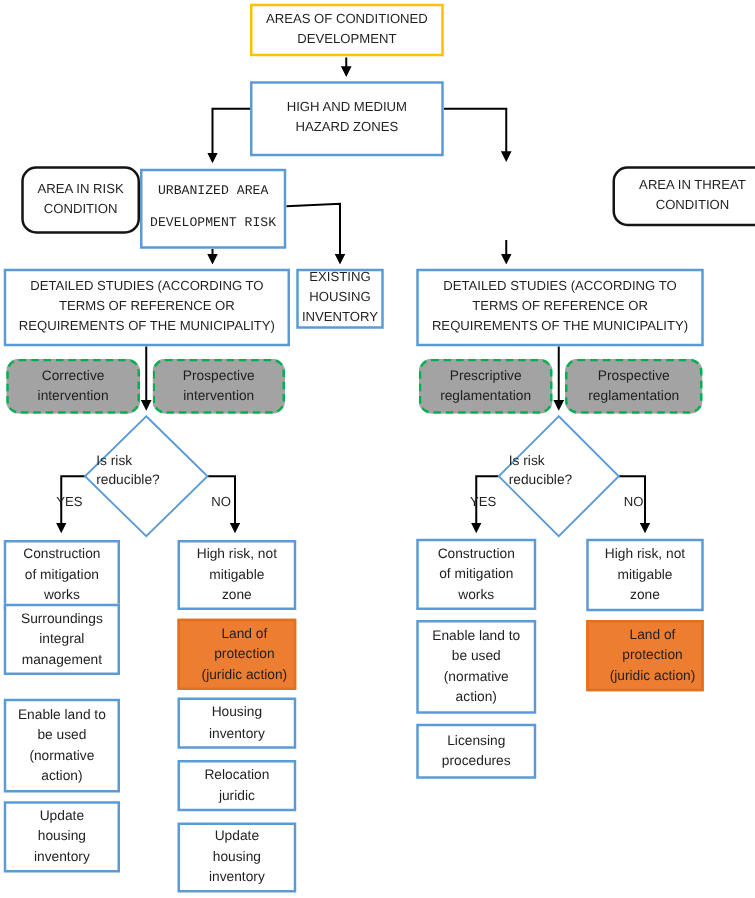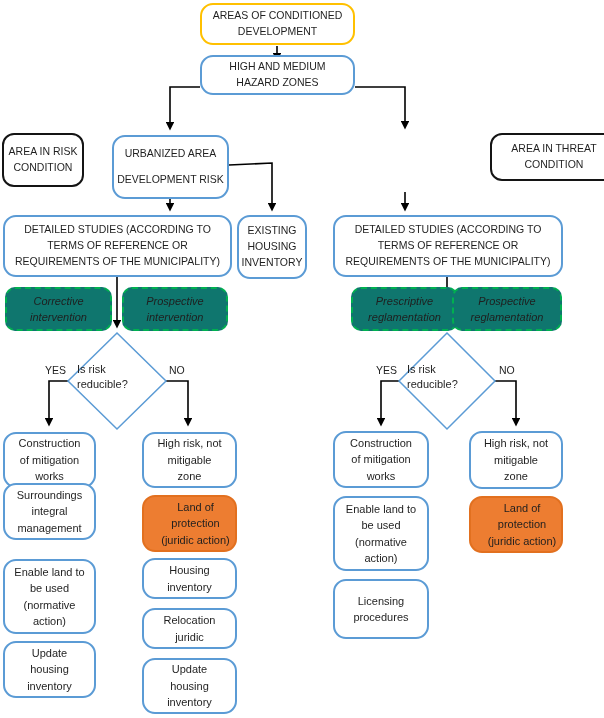--- a/index.html
+++ b/index.html
@@ -6,35 +6,35 @@
   .stage{
     position:relative;width:604px;height:718px;background:#ffffff;
     font-family:"Liberation Sans",sans-serif;color:#1f1f1f;overflow:hidden;
   }
   svg.lines{position:absolute;left:0;top:0;z-index:0;}
   .conn{fill:none;stroke:#000000;stroke-width:1.6px;}
   .diamond{fill:#ffffff;stroke:#5B9BD5;stroke-width:1.5px;}
   .node{
     position:absolute;z-index:1;box-sizing:border-box;background:#ffffff;
     display:flex;align-items:center;justify-content:center;
-    text-align:center;white-space:pre-line;border-radius:13px;
+    text-align:center;white-space:pre-line;
   }
   .caps{font-size:10.5px;line-height:1.5;}
   .sent{font-size:11px;line-height:1.5;}
   .blue{border:2px solid #5B9BD5;}
   .gold{border:2.5px solid #FFC000;}
   .black-round{border:2.5px solid #141414;border-radius:12px;}
-  .green-dash{border:2px dashed #00B050;border-radius:10px;background:#0f766e;font-style:italic;}
+  .green-dash{border:2px dashed #00B050;border-radius:10px;background:#a3a3a3;}
   .orange-fill{background:#ED7D31;border:2px solid #E2701F;padding-left:12px;}
-  .twoline{flex-direction:column;justify-content:space-between;padding:9px 2px;}
+  .twoline{flex-direction:column;justify-content:space-between;padding:9px 2px;font-family:Liberation Mono, monospace;}
   .dlabel{
     position:absolute;z-index:2;font-size:11px;line-height:1.4;text-align:left;
     white-space:pre-line;
   }
-  .yn{position:absolute;z-index:2;font-size:10.5px;line-height:1;}
+  .yn{position:absolute;z-index:2;font-size:10.5px;line-height:1;margin-top:32px;}
   .yn.right-align{text-align:right;}
 </style>
 </head>
 <body>
 
 <div class="stage">
 
   <svg class="lines" width="604" height="718" aria-hidden="true">
     <defs>
       <marker id="ah" viewBox="0 0 10 10" refX="7" refY="5" markerWidth="8.5" markerHeight="8.5" orient="auto" markerUnits="userSpaceOnUse">
@@ -62,54 +62,54 @@
     <polyline class="conn" points="399,381 381,381 381,424" marker-end="url(#ah)"></polyline>
     <polyline class="conn" points="495,381 516,381 516,424" marker-end="url(#ah)"></polyline>
 
     <polygon class="diamond" points="117,333 166,381 117,429 68,381"></polygon>
     <polygon class="diamond" points="447,333 495,381 447,429 399,381"></polygon>
   </svg>
 
   <div class="node caps gold" style="left:200px;top:3px;width:155px;height:42px">AREAS OF CONDITIONED
 DEVELOPMENT</div>
 
-  <div class="node caps blue" style="left:200px;top:55px;width:155px;height:40px">HIGH AND MEDIUM
+  <div class="node caps blue" style="left:200px;top:65px;width:155px;height:60px">HIGH AND MEDIUM
 HAZARD ZONES</div>
 
-  <div class="node caps black-round" style="left:2px;top:133px;width:82px;height:54px">AREA IN RISK
+  <div class="node caps black-round" style="left:17px;top:133px;width:95px;height:54px">AREA IN RISK
 CONDITION</div>
 
   <div class="node caps black-round" style="left:490px;top:133px;width:128px;height:48px">AREA IN THREAT
 CONDITION</div>
 
   <div class="node caps blue twoline" style="left:112px;top:135px;width:117px;height:64px">
     <span>URBANIZED AREA</span>
     <span>DEVELOPMENT RISK</span>
   </div>
 
 
   <div class="node caps blue" style="left:3px;top:215px;width:229px;height:62px">DETAILED STUDIES (ACCORDING TO
 TERMS OF REFERENCE OR
 REQUIREMENTS OF THE MUNICIPALITY)</div>
 
-  <div class="node caps blue" style="left:237px;top:215px;width:70px;height:64px">EXISTING
+  <div class="node caps blue" style="left:237px;top:215px;width:70px;height:48px">EXISTING
 HOUSING
 INVENTORY</div>
 
   <div class="node caps blue" style="left:333px;top:215px;width:230px;height:62px">DETAILED STUDIES (ACCORDING TO
 TERMS OF REFERENCE OR
 REQUIREMENTS OF THE MUNICIPALITY)</div>
 
   <div class="node sent green-dash" style="left:5px;top:287px;width:107px;height:44px">Corrective
 intervention</div>
 
   <div class="node sent green-dash" style="left:122px;top:287px;width:106px;height:44px">Prospective
 intervention</div>
 
-  <div class="node sent green-dash" style="left:351px;top:287px;width:107px;height:44px">Prescriptive
+  <div class="node sent green-dash" style="left:335px;top:287px;width:107px;height:44px">Prescriptive
 reglamentation</div>
 
   <div class="node sent green-dash" style="left:452px;top:287px;width:110px;height:44px">Prospective
 reglamentation</div>
 
   <div class="dlabel" style="left:77px;top:362px;width:80px">Is risk
 reducible?</div>
   <div class="dlabel" style="left:407px;top:362px;width:80px">Is risk
 reducible?</div>
 
@@ -146,21 +146,21 @@
 housing
 inventory</div>
 
   <div class="node sent blue" style="left:333px;top:431px;width:96px;height:57px">Construction
 of mitigation
 works</div>
   <div class="node sent blue" style="left:333px;top:496px;width:96px;height:75px">Enable land to
 be used
 (normative
 action)</div>
-  <div class="node sent blue" style="left:333px;top:579px;width:96px;height:60px">Licensing
+  <div class="node sent blue" style="left:333px;top:579px;width:96px;height:44px">Licensing
 procedures</div>
 
   <div class="node sent blue" style="left:469px;top:431px;width:94px;height:58px">High risk, not
 mitigable
 zone</div>
   <div class="node sent orange-fill" style="left:469px;top:496px;width:94px;height:57px">Land of
 protection
 (juridic action)</div>
 
 </div>

